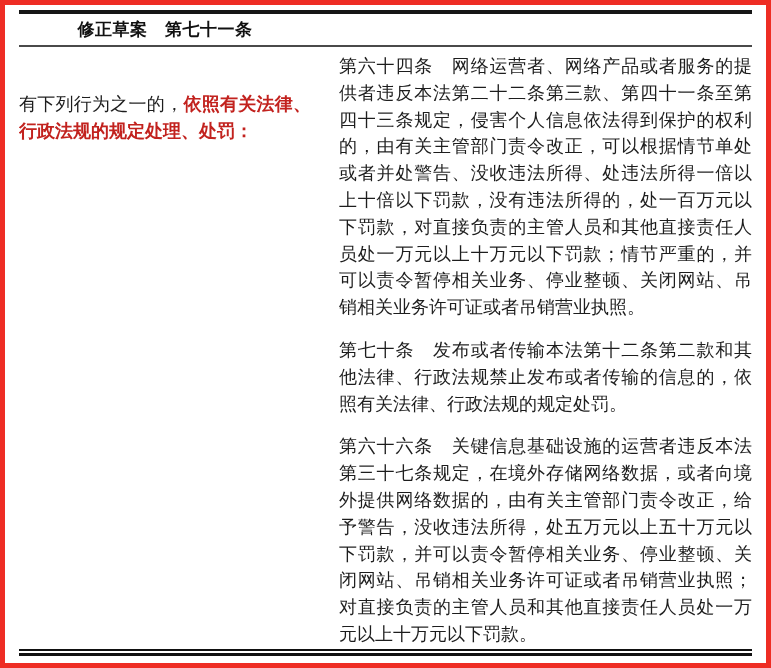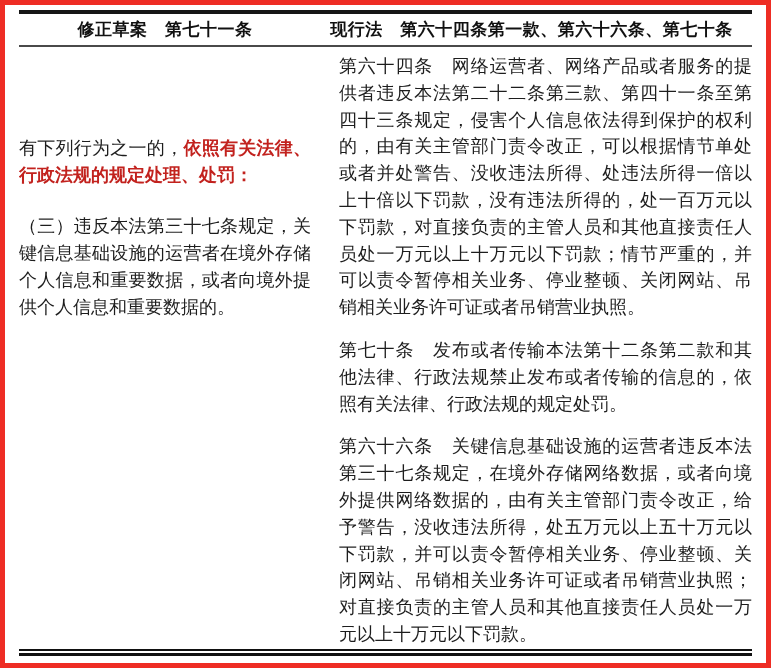--- a/index.html
+++ b/index.html
@@ -46,21 +46,21 @@
     display: flex;
     overflow: hidden;
   }
   .col {
     text-align: justify;
     color: #1d1d1d;
   }
   .col.left {
     flex: none;
     width: 292px;
-    padding-top: 88px;
+    padding-top: 44px;
     font-size: 18px;
     line-height: 27px;
   }
   .col.right {
     flex: 1 1 auto;
     margin-left: 16px;
     padding-top: 6px;
     font-size: 18px;
     line-height: 26.8px;
   }
@@ -81,30 +81,28 @@
 </style>
 </head>
 <body>
 
 <div class="frame">
 
   <div class="top-rule"></div>
 
   <div class="header-row">
     <div class="hcell left">修正草案　第七十一条</div>
-    <div class="hcell right">现行法　第六十四条第一款、第六十六条、第七十条</div>
   </div>
 
   <div class="body-row">
 
     <div class="col left">
       <p>
         <span>有下列行为之一的，</span><span class="accent">依照有关法律、行政法规的规定处理、处罚：</span>
       </p>
-      <p>（三）违反本法第三十七条规定，关键信息基础设施的运营者在境外存储个人信息和重要数据，或者向境外提供个人信息和重要数据的。</p>
     </div>
 
     <div class="col right">
       <p>第六十四条　网络运营者、网络产品或者服务的提供者违反本法第二十二条第三款、第四十一条至第四十三条规定，侵害个人信息依法得到保护的权利的，由有关主管部门责令改正，可以根据情节单处或者并处警告、没收违法所得、处违法所得一倍以上十倍以下罚款，没有违法所得的，处一百万元以下罚款，对直接负责的主管人员和其他直接责任人员处一万元以上十万元以下罚款；情节严重的，并可以责令暂停相关业务、停业整顿、关闭网站、吊销相关业务许可证或者吊销营业执照。</p>
       <p>第七十条　发布或者传输本法第十二条第二款和其他法律、行政法规禁止发布或者传输的信息的，依照有关法律、行政法规的规定处罚。</p>
       <p>第六十六条　关键信息基础设施的运营者违反本法第三十七条规定，在境外存储网络数据，或者向境外提供网络数据的，由有关主管部门责令改正，给予警告，没收违法所得，处五万元以上五十万元以下罚款，并可以责令暂停相关业务、停业整顿、关闭网站、吊销相关业务许可证或者吊销营业执照；对直接负责的主管人员和其他直接责任人员处一万元以上十万元以下罚款。</p>
     </div>
 
   </div>
 

